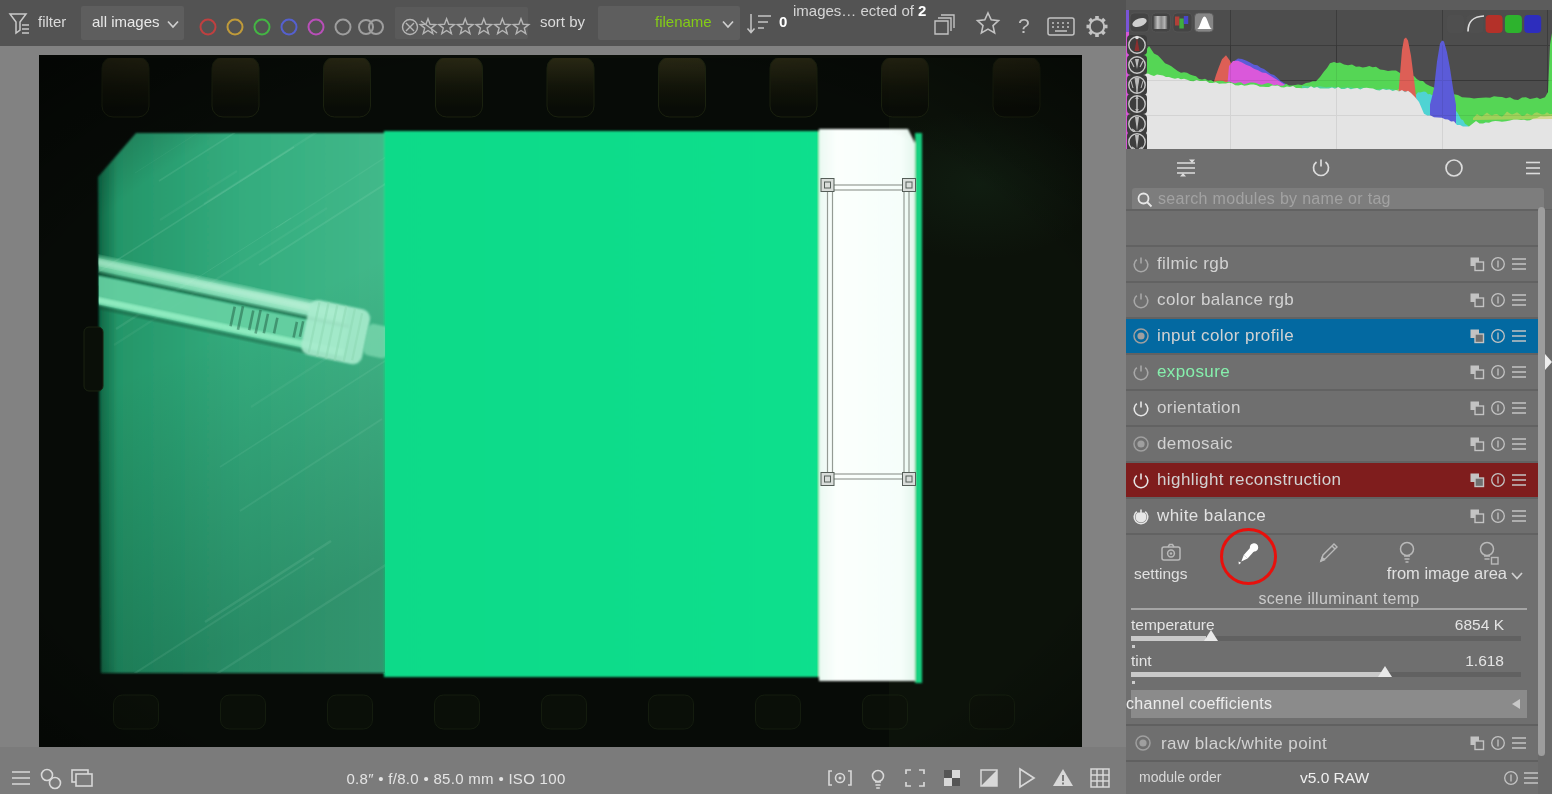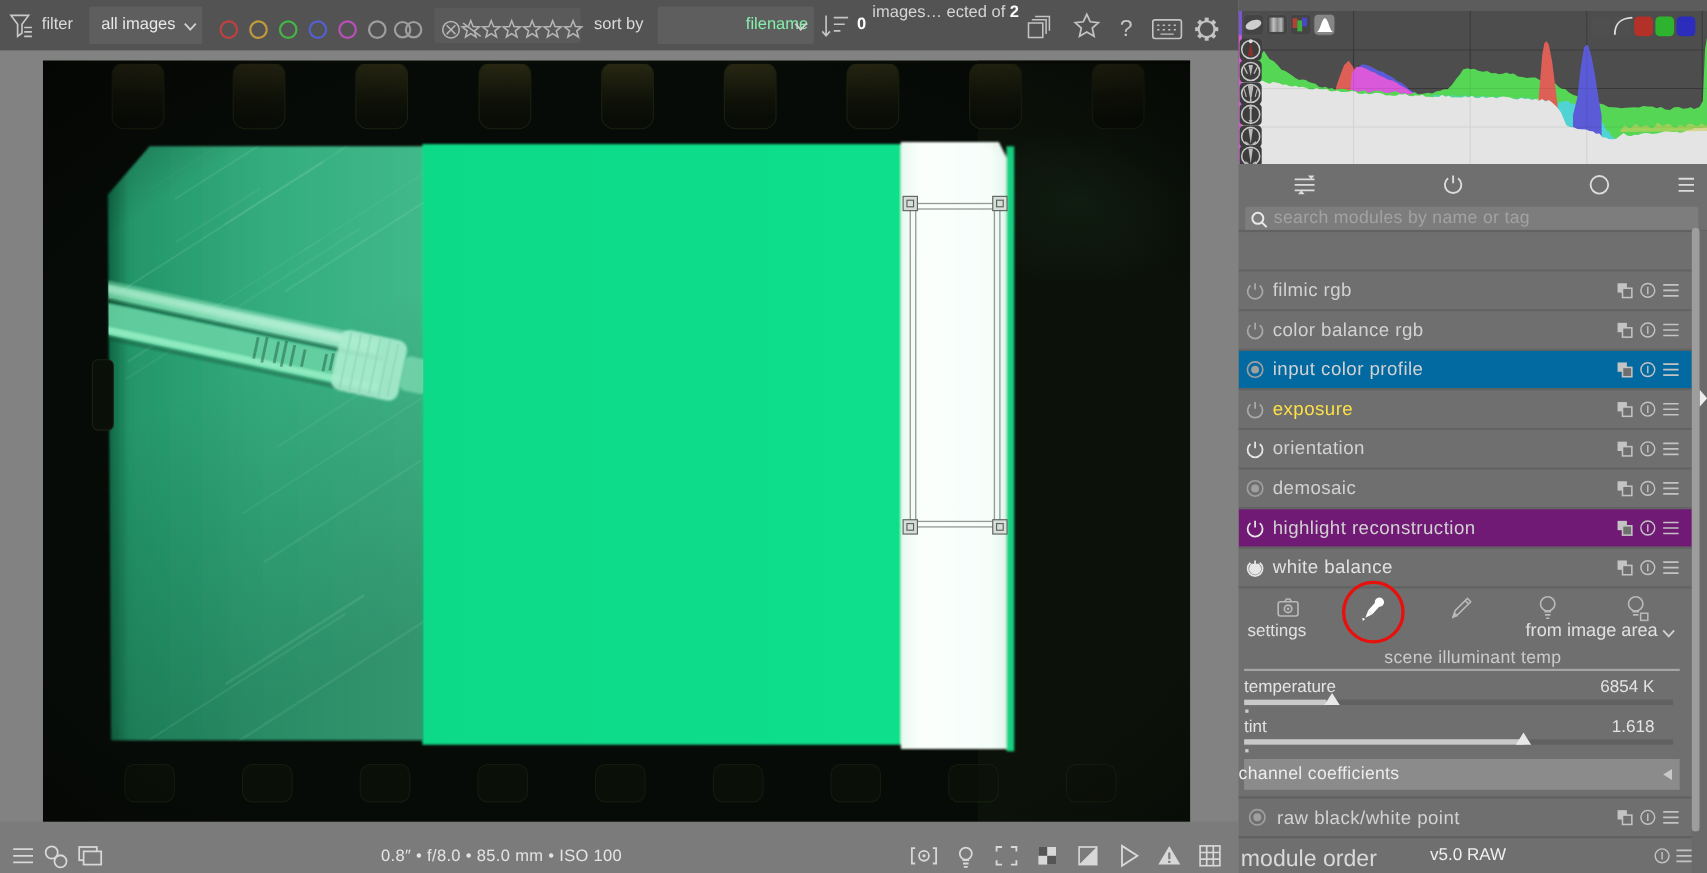--- a/index.html
+++ b/index.html
@@ -74,21 +74,21 @@
 </svg>
 <div class="t" style="left:38px;top:13px">filter</div>
 <div class="abs" style="left:81px;top:6px;width:103px;height:34px;background:#5e5e5e;border-radius:2px"></div>
 <div class="t" style="left:92px;top:13px;color:#e8e8e8">all images</div>
 <svg class="abs" style="left:166px;top:19px" width="14" height="12" viewBox="0 0 14 12">
       <path d="M2,2.5 l5,5.5 l5,-5.5" stroke="#cfcfcf" stroke-width="1.7" fill="none"></path>
     </svg>
 <div class="abs" style="left:395px;top:7px;width:133px;height:32px;background:#5c5c5c;border-radius:2px;opacity:0.8"></div>
 <div class="t" style="left:540px;top:13px">sort by</div>
 <div class="abs" style="left:598px;top:6px;width:142px;height:34px;background:#5e5e5e;border-radius:2px"></div>
-<div class="t" style="left:678px;top:13px;color:#86efac">filename</div>
+<div class="t" style="left:655px;top:13px;color:#84cc16">filename</div>
 <svg class="abs" style="left:721px;top:19px" width="14" height="12" viewBox="0 0 14 12">
       <path d="M2,2.5 l5,5.5 l5,-5.5" stroke="#cfcfcf" stroke-width="1.7" fill="none"></path>
     </svg>
 <div class="t" style="left:779px;top:13px;color:#fff;font-weight:bold">0</div>
 <div class="t" style="left:793px;top:2px;color:#d5d5d5">images… ected of <b style="color:#fff">2</b></div>
 </div>
 
 <div id="canvas">
 <svg id="photo" class="abs" style="left:39px;top:9px" width="1043" height="693" viewBox="0 0 1043 693">
 <defs>
@@ -499,21 +499,21 @@
         <g transform="translate(372,17)" stroke="#c3c3c3" fill="none" stroke-width="1.3">
           <circle r="6.3"></circle>
           <line x1="0" y1="-3.4" x2="0" y2="3.4"></line>
         </g>
         <g transform="translate(393,17)" stroke="#c3c3c3" stroke-width="1.5">
           <line x1="-7" y1="-5" x2="7" y2="-5"></line>
           <line x1="-7" y1="0" x2="7" y2="0"></line>
           <line x1="-7" y1="5" x2="7" y2="5"></line>
         </g>
       </svg>
-<div class="abs" style="left:31px;top:7px;font-size:17px;color:#fde047;letter-spacing:0.4px">exposure</div>
+<div class="abs" style="left:31px;top:7px;font-size:17px;color:#86efac;letter-spacing:0.4px">exposure</div>
 </div>
 <div class="abs" style="left:0;top:389px;width:426px;height:2px;background:#626262"></div>
 <div class="abs" style="left:0;top:391px;width:432px;height:34px;background:#6f6f6f">
 <svg class="abs" style="left:0;top:0" width="412" height="34" viewBox="0 0 412 34">
         <g transform="translate(15,18)" stroke="#e6e6e6" fill="none" stroke-width="1.6">
           <path d="M -4.2,-5.4 A 6.8,6.8 0 1 0 4.2,-5.4"></path>
           <line x1="0" y1="-7.5" x2="0" y2="-1.5"></line>
         </g>
         <g transform="translate(351,17)" stroke-width="1.4">
           <rect x="-6.5" y="-6.5" width="8.5" height="8.5" fill="#c3c3c3"></rect>
@@ -548,21 +548,21 @@
         </g>
         <g transform="translate(393,17)" stroke="#c3c3c3" stroke-width="1.5">
           <line x1="-7" y1="-5" x2="7" y2="-5"></line>
           <line x1="-7" y1="0" x2="7" y2="0"></line>
           <line x1="-7" y1="5" x2="7" y2="5"></line>
         </g>
       </svg>
 <div class="abs" style="left:31px;top:7px;font-size:17px;color:#d2d2d2;letter-spacing:0.4px">demosaic</div>
 </div>
 <div class="abs" style="left:0;top:461px;width:426px;height:2px;background:#626262"></div>
-<div class="abs" style="left:0;top:463px;width:412px;height:34px;background:#701a75">
+<div class="abs" style="left:0;top:463px;width:412px;height:34px;background:#7f1d1d">
 <svg class="abs" style="left:0;top:0" width="412" height="34" viewBox="0 0 412 34">
         <g transform="translate(15,18)" stroke="#e6e6e6" fill="none" stroke-width="1.6">
           <path d="M -4.2,-5.4 A 6.8,6.8 0 1 0 4.2,-5.4"></path>
           <line x1="0" y1="-7.5" x2="0" y2="-1.5"></line>
         </g>
         <g transform="translate(351,17)" stroke-width="1.4">
           <rect x="-6.5" y="-6.5" width="8.5" height="8.5" fill="#c3c3c3"></rect>
           <rect x="-2" y="-2" width="8.5" height="8.5" fill="#6f6f6f" stroke="#c3c3c3"></rect>
         </g>
         <g transform="translate(372,17)" stroke="#c3c3c3" fill="none" stroke-width="1.3">
@@ -674,21 +674,21 @@
         <line x1="0" y1="-3.4" x2="0" y2="3.4"></line>
       </g>
       <g transform="translate(393,17)" stroke="#c3c3c3" stroke-width="1.5">
         <line x1="-7" y1="-5" x2="7" y2="-5"></line>
         <line x1="-7" y1="0" x2="7" y2="0"></line>
         <line x1="-7" y1="5" x2="7" y2="5"></line>
       </g>
     </svg>
 <div class="t" style="left:35px;top:733.5px;font-size:17px;letter-spacing:0.4px;color:#d2d2d2">raw black/white point</div>
 <div class="abs" style="left:0;top:760px;width:426px;height:2px;background:#606060"></div>
-<div class="t" style="left:2px;top:769px;font-size:21px;color:#d9d9d9">module order</div>
+<div class="t" style="left:13px;top:769px;font-size:14px;color:#d9d9d9">module order</div>
 <div class="t" style="left:174px;top:769px;font-size:15.5px;color:#efefef">v5.0 RAW</div>
 <svg class="abs" style="left:370px;top:762px" width="56" height="32" viewBox="0 0 56 32">
       <g transform="translate(15,16)" stroke="#c3c3c3" fill="none" stroke-width="1.3">
         <circle r="6.3"></circle>
         <line x1="0" y1="-3.4" x2="0" y2="3.4"></line>
       </g>
       <g transform="translate(35,16)" stroke="#c3c3c3" stroke-width="1.5">
         <line x1="-7" y1="-5" x2="7" y2="-5"></line>
         <line x1="-7" y1="0" x2="7" y2="0"></line>
         <line x1="-7" y1="5" x2="7" y2="5"></line>

